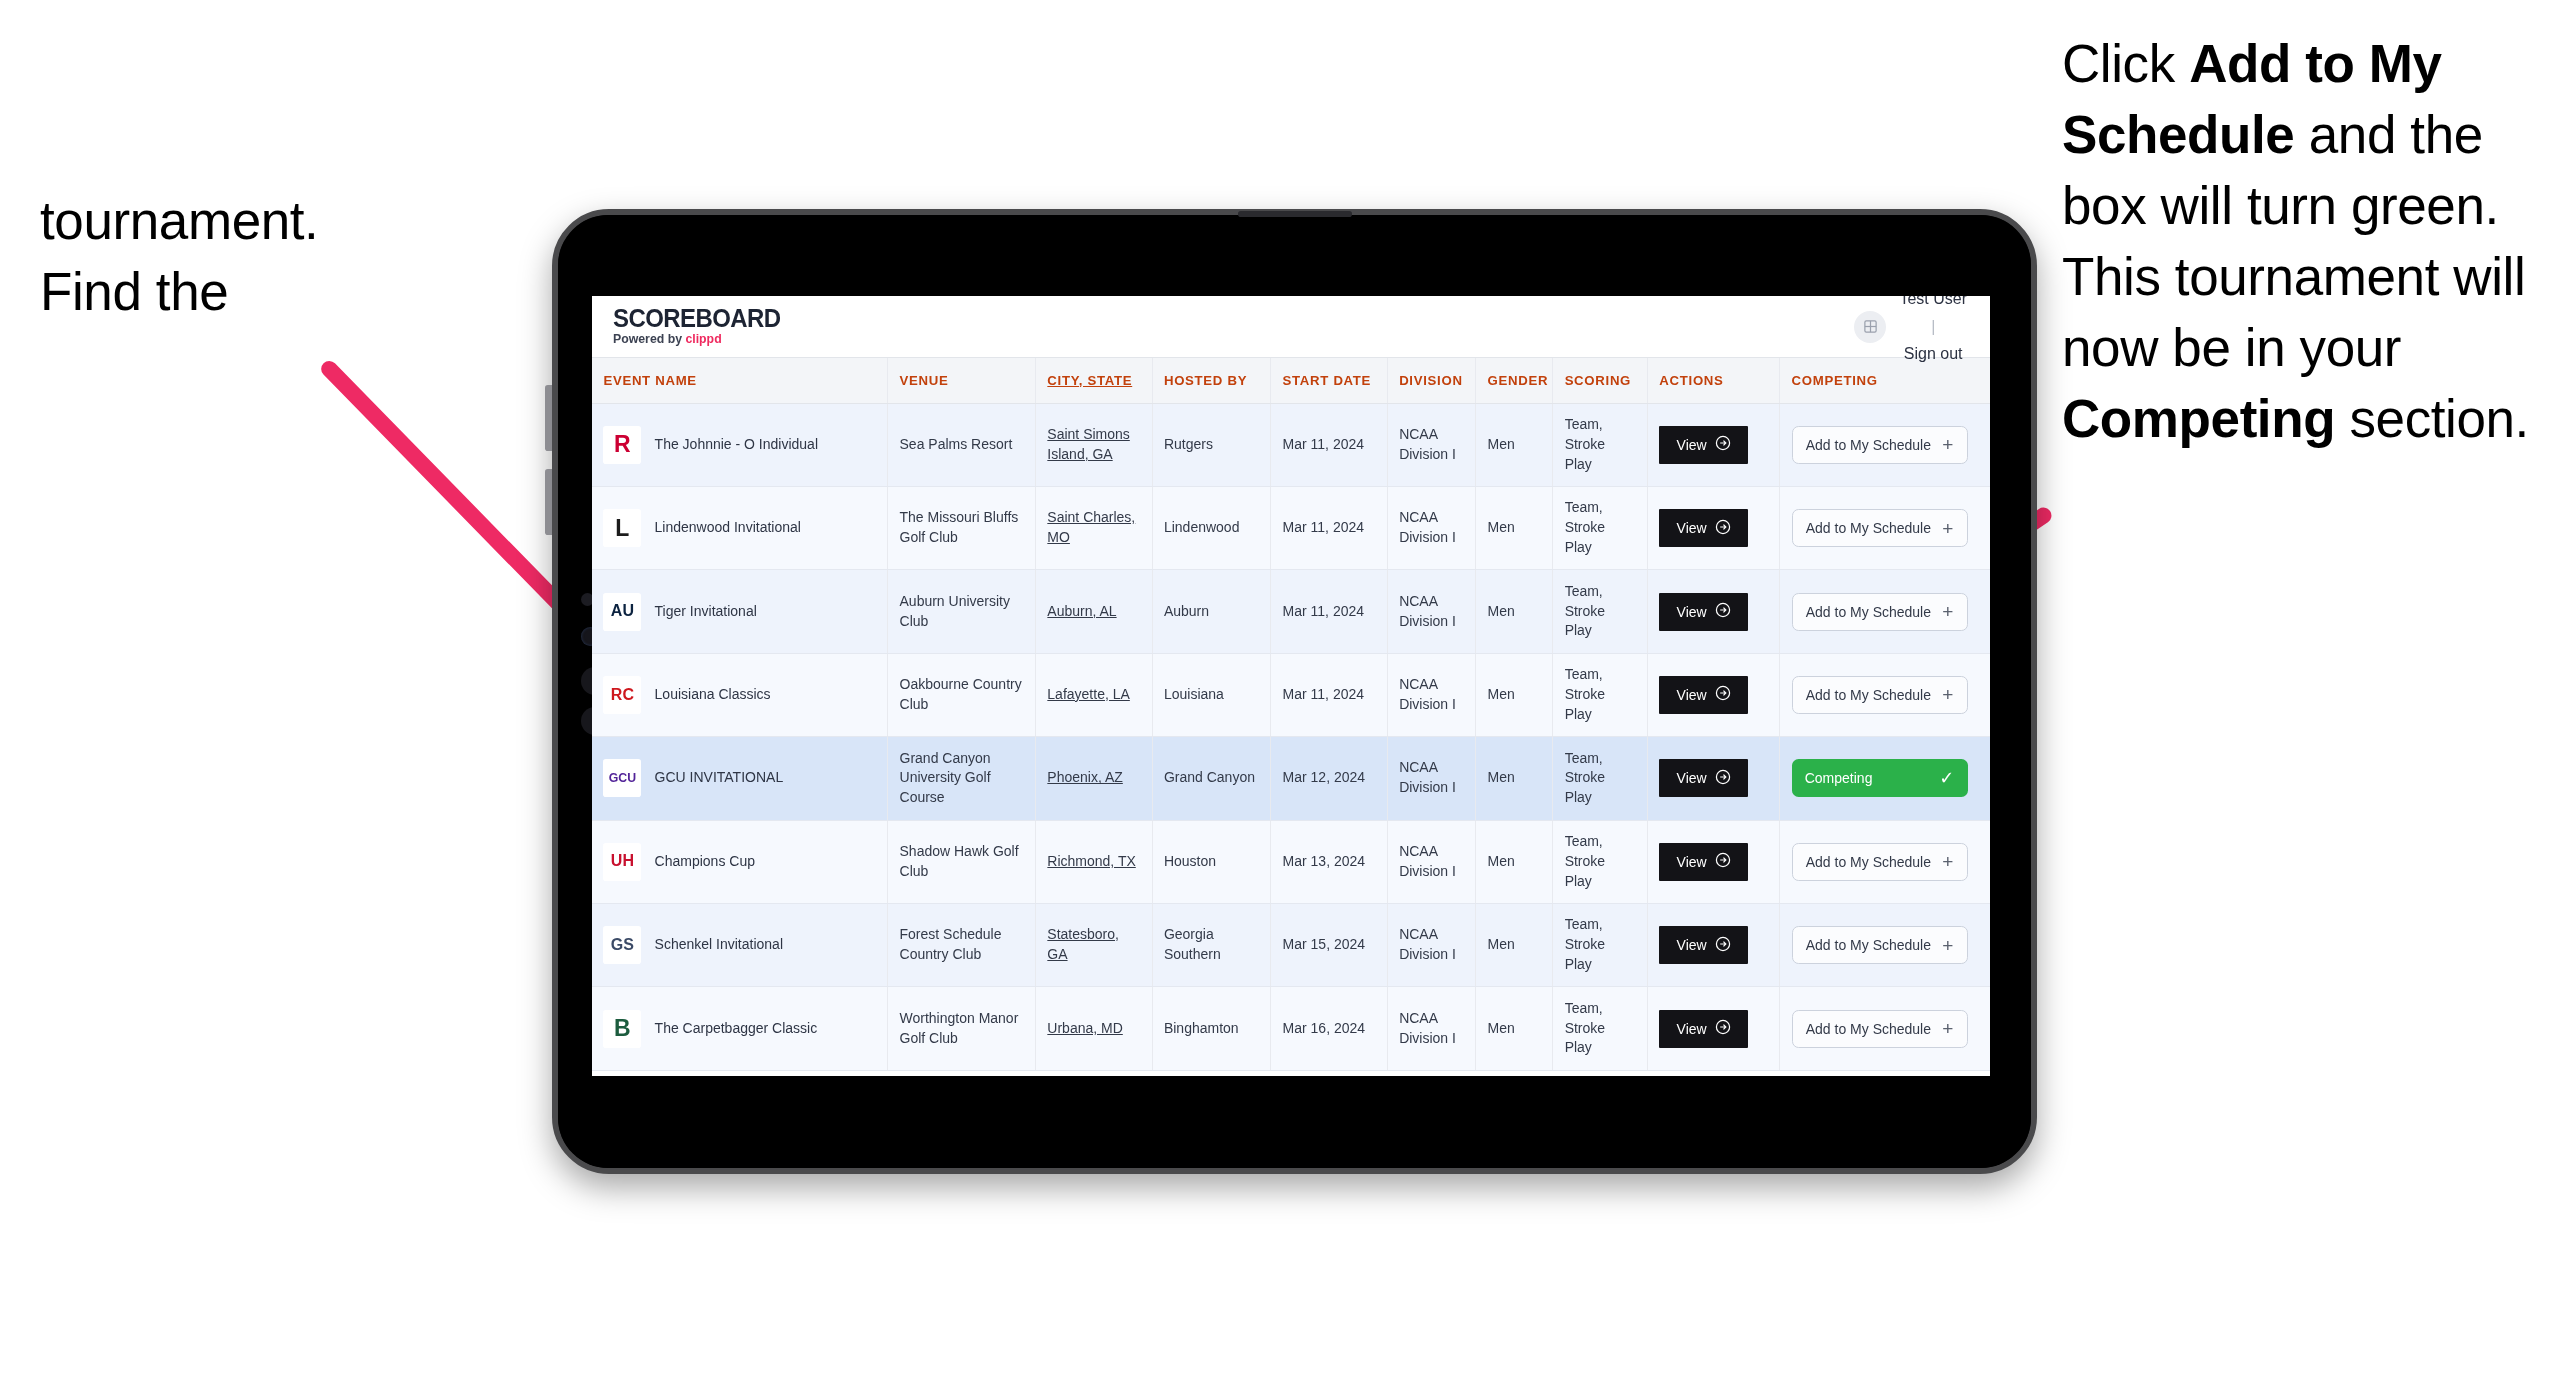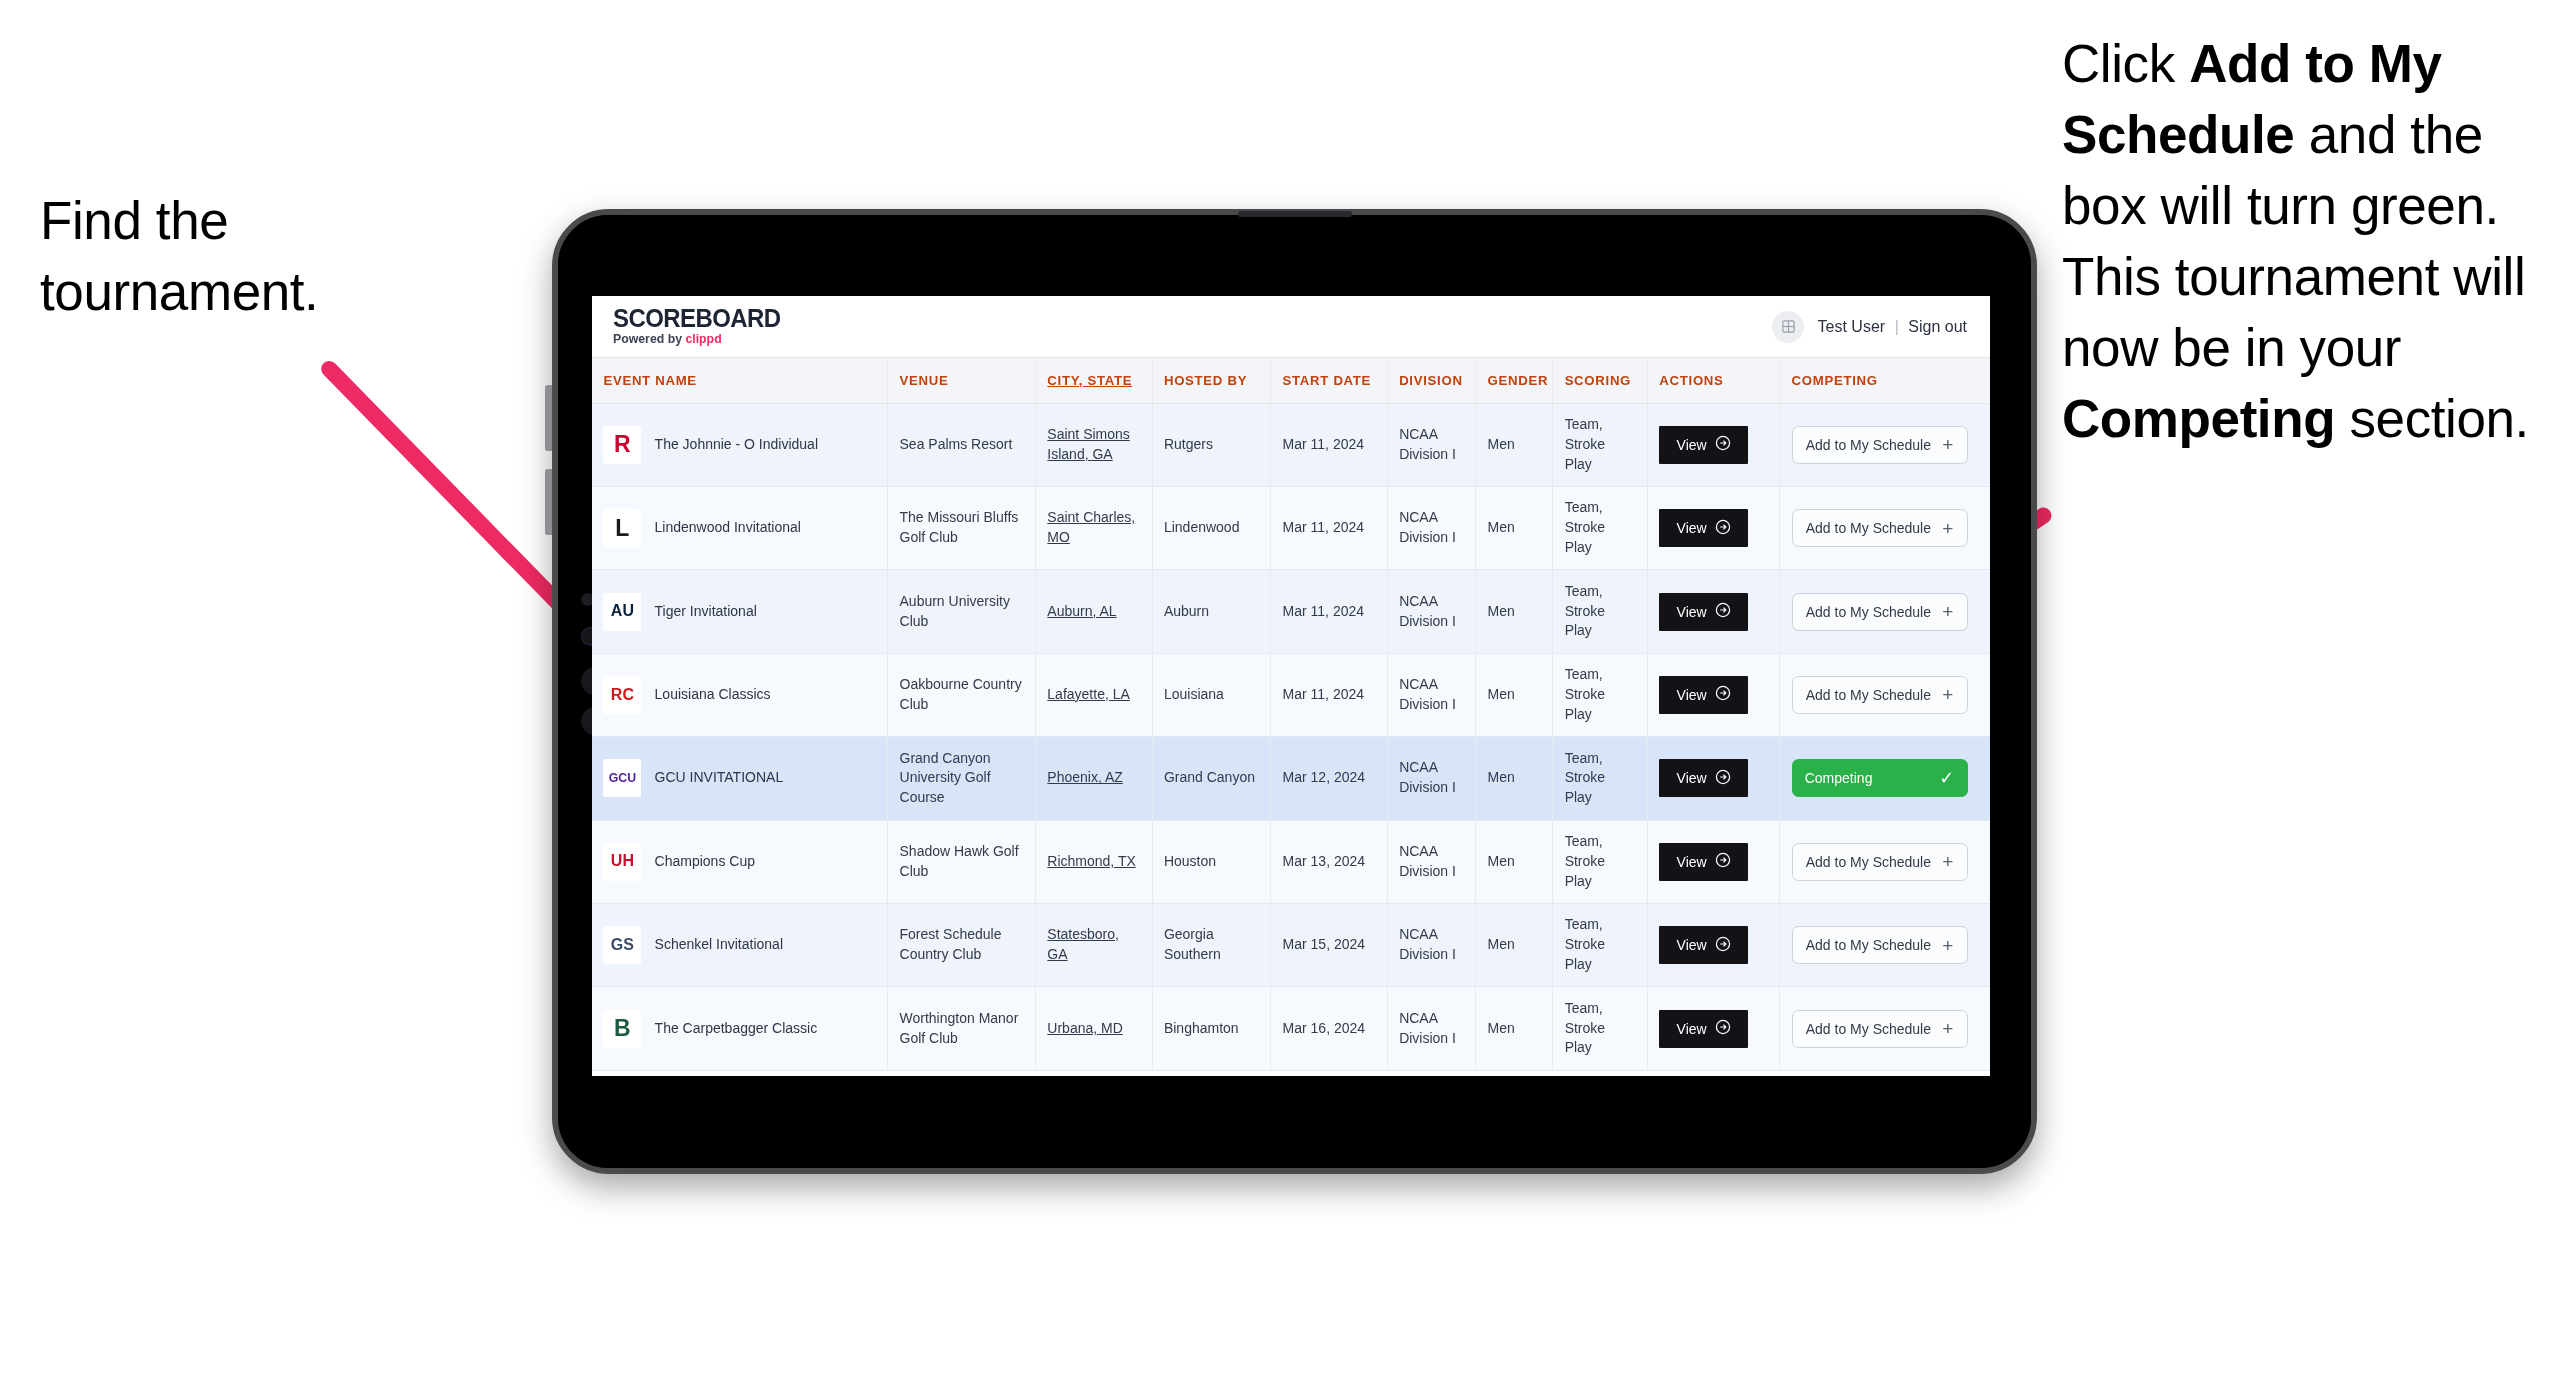--- a/index.html
+++ b/index.html
@@ -95,21 +95,21 @@
 
   .userbox {
     margin-left: auto; display: flex; align-items: center;
     gap: 13.2px; padding-right: 23px;
   }
   .avatar {
     width: 32px; height: 32px; border-radius: 50%;
     background: #eceef2; display: flex; align-items: center; justify-content: center;
     color: #9aa0ad;
   }
-  .user-text { font-size: 16px; color: #2c3242; display: flex; gap: 9.5px; align-items: center; }
+  .user-text { font-size: 16px; color: #2c3242; display: flex; gap: 9.5px; align-items: center; flex-direction: column; }
   .user-text .sep { color: #b7bcc6; }
   .user-text .signout { cursor: pointer; }
 
   
   .tbl { width: 100%; border-collapse: collapse; table-layout: fixed; }
   .tbl th {
     background: #f3f5f8;
     font-size: 13.2px; font-weight: 600; letter-spacing: 0.7px;
     color: #c2410c; text-align: left;
     padding: 13.2px 11.4px; height: 45px;
@@ -171,22 +171,22 @@
   }
   .plus { font-size: 19px; line-height: 1; color: #5a616f; }
   .check { font-size: 18px; line-height: 1; }
 </style>
 </head>
 <body>
 
 <div class="stage">
 
   <div class="annot" id="annot-left">
+    <div>tournament.</div>
     <div>Find the</div>
-    <div>tournament.</div>
   </div>
 
   <div class="annot" id="annot-right">
     <span>Click </span><b>Add to My Schedule</b><span> and the box will turn green. This tournament will now be in your </span><b>Competing</b><span> section.</span>
   </div>
 
   <svg class="arrow-svg" style="left:0;top:0;width:2576px;height:1386px" viewBox="0 0 2723 1465" width="2576" height="1386">
     <g id="arrow-left-g">
       <line x1="348" y1="390" x2="612" y2="660" stroke="#ee2a64" stroke-width="17" stroke-linecap="round"></line>
       <polygon points="648,692 588,676 601,630" fill="#ee2a64"></polygon>

